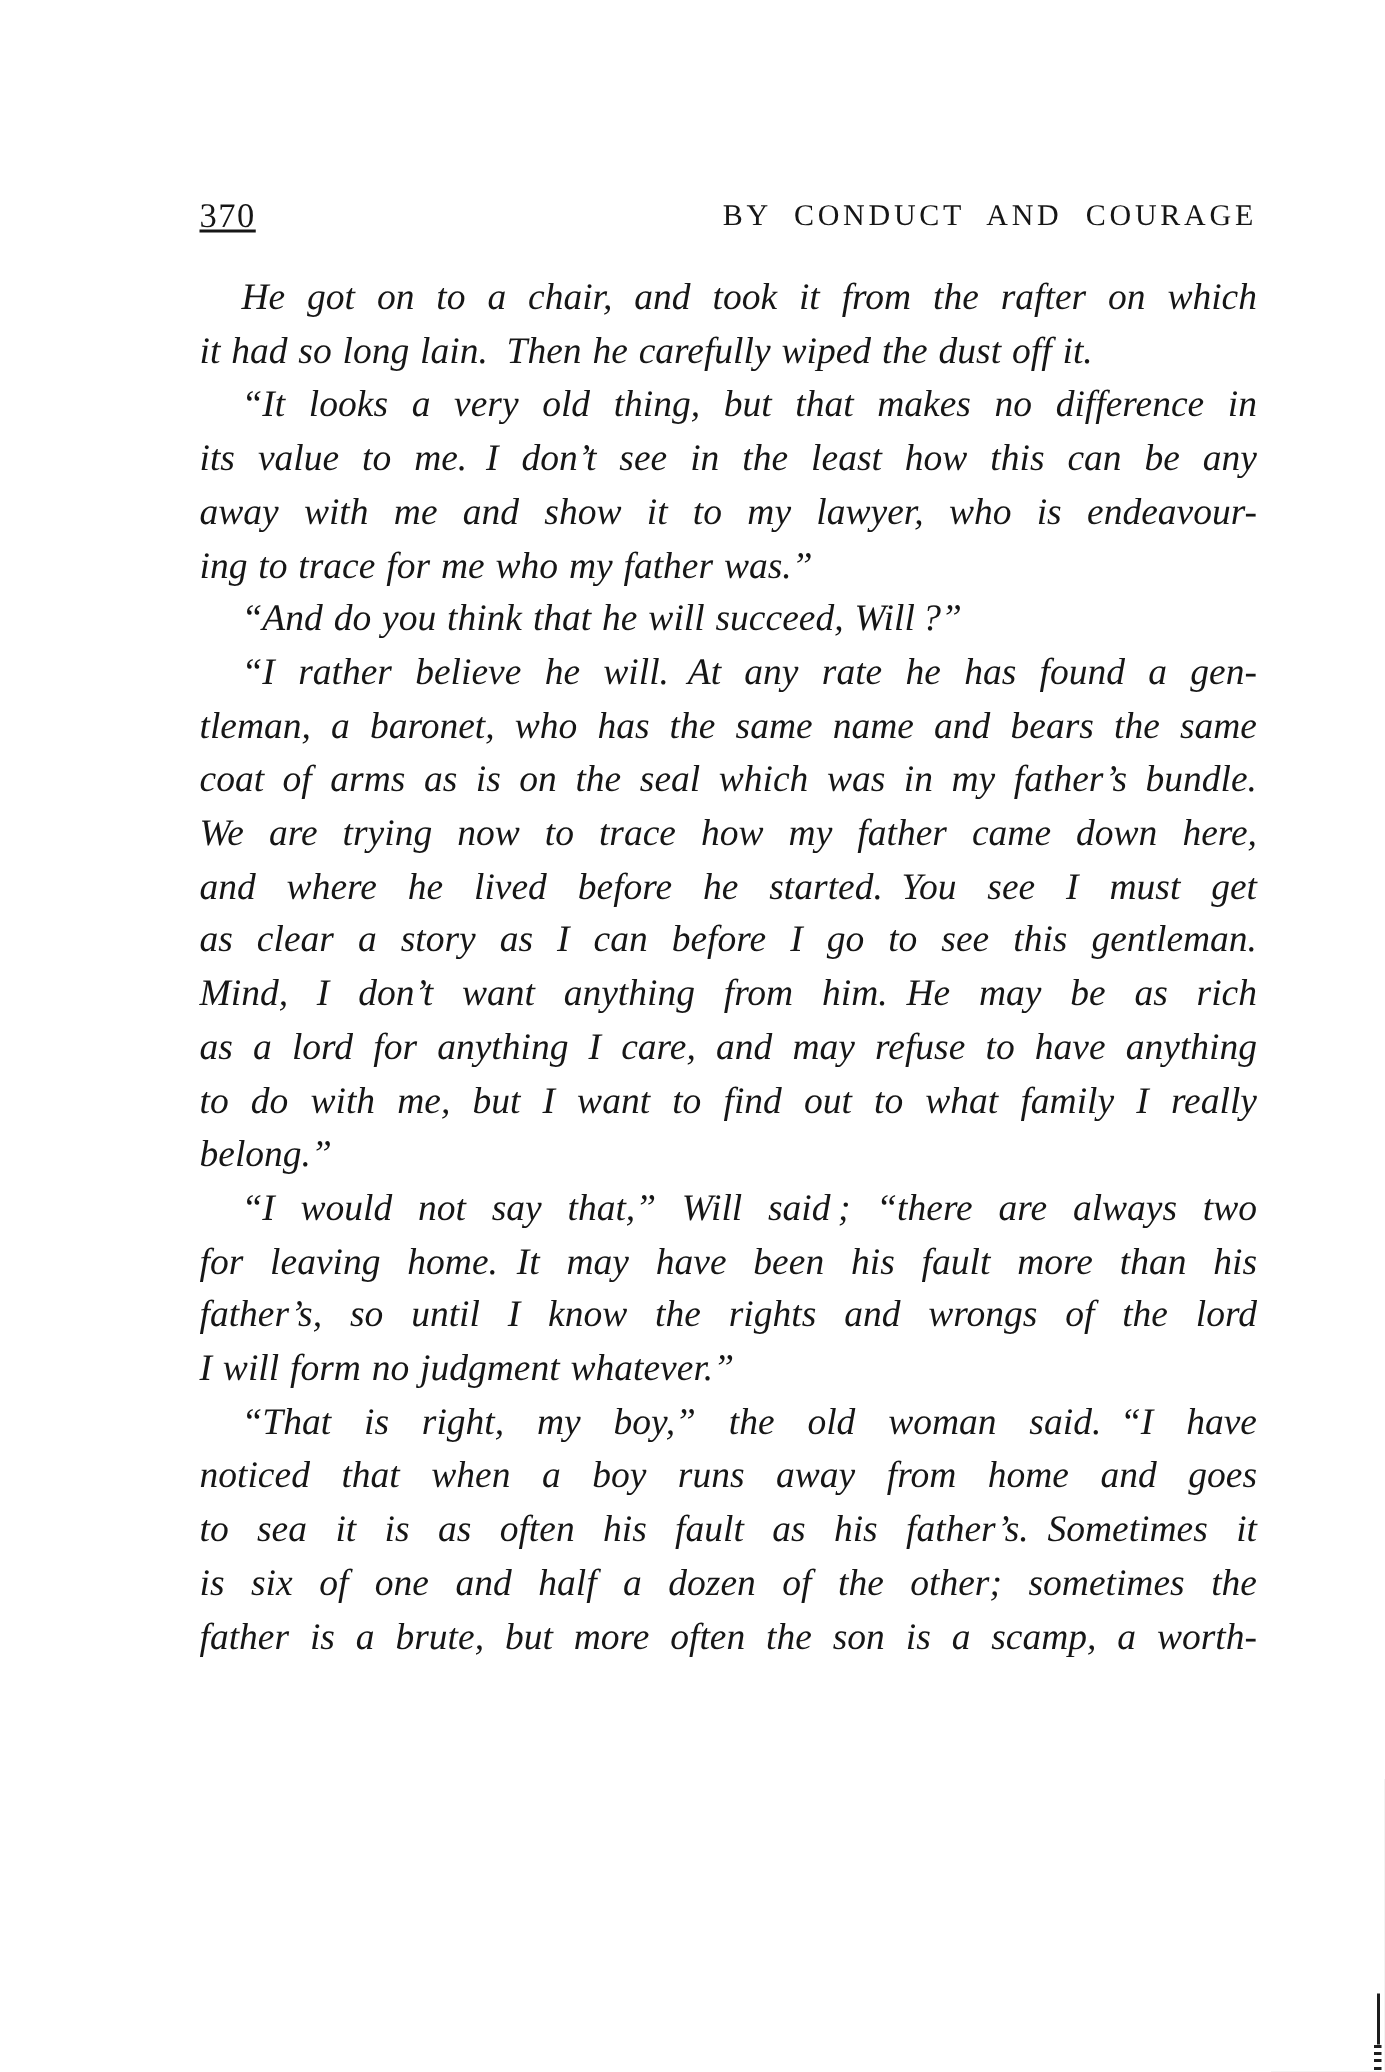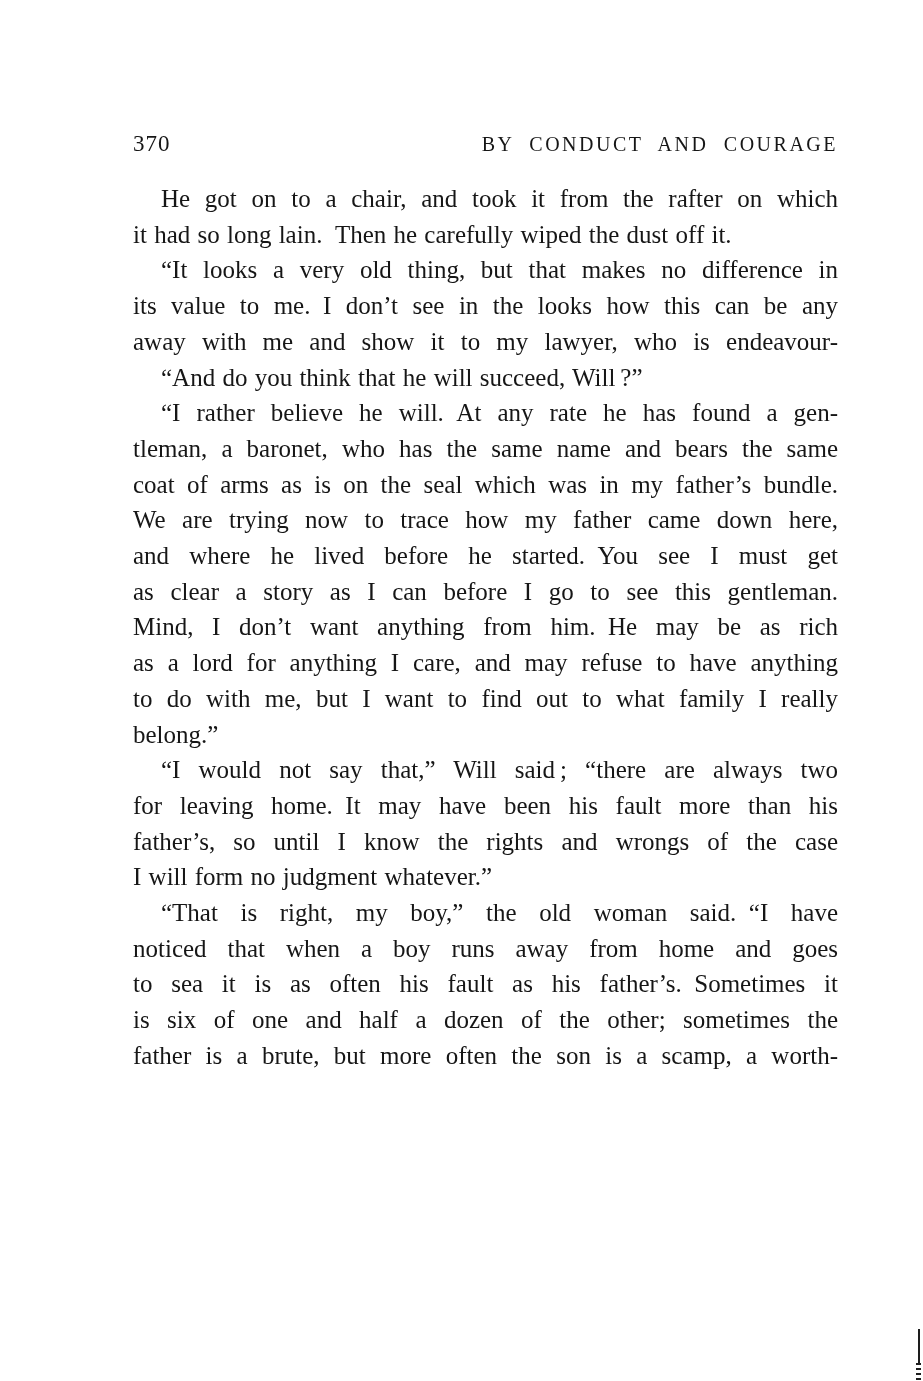--- a/index.html
+++ b/index.html
@@ -12,33 +12,34 @@
     overflow:hidden;
   }
   .running-head{
     position:absolute;
     top:130px;left:133px;width:705px;height:28px;
   }
   .folio{
     position:absolute;left:0;top:0;
     font-size:23px;line-height:28px;
     letter-spacing:1px;
+    text-decoration:underline;
   }
   .title{
     display:block;text-align:right;
     font-size:20px;line-height:28px;
     letter-spacing:2.5px;
     word-spacing:8px;
   }
   .text-block{
     position:absolute;
     top:181px;left:133px;width:705px;
     font-size:25px;
   }
-  .para{margin:0;padding:0;}
+  .para{margin:0;padding:0;font-style:italic;}
   .line{
     display:block;
     line-height:35.7px;
     text-align:justify;
     text-align-last:justify;
     word-spacing:1px;
     white-space:normal;
   }
   .line.ind{text-indent:28px;}
   .line.last{text-align-last:left;}
@@ -65,22 +66,23 @@
 
   <div class="text-block">
 
     <p class="para">
       <span class="line ind">He got on to a chair, and took it from the rafter on which</span>
       <span class="line last">it had so long lain. Then he carefully wiped the dust off it.</span>
     </p>
 
     <p class="para">
       <span class="line ind">“It looks a very old thing, but that makes no difference in</span>
-      <span class="line">its value to me. I don’t see in the looks how this can be any</span>
+      <span class="line">its value to me. I don’t see in the least how this can be any</span>
       <span class="line">away with me and show it to my lawyer, who is endeavour-</span>
+      <span class="line last">ing to trace for me who my father was.”</span>
     </p>
 
     <p class="para">
       <span class="line ind last">“And do you think that he will succeed, Will ?”</span>
     </p>
 
     <p class="para">
       <span class="line ind">“I rather believe he will. At any rate he has found a gen-</span>
       <span class="line">tleman, a baronet, who has the same name and bears the same</span>
       <span class="line">coat of arms as is on the seal which was in my father’s bundle.</span>
@@ -90,21 +92,21 @@
       <span class="line">Mind, I don’t want anything from him. He may be as rich</span>
       <span class="line">as a lord for anything I care, and may refuse to have anything</span>
       <span class="line">to do with me, but I want to find out to what family I really</span>
       <span class="line last">belong.”</span>
     </p>
 
 
     <p class="para">
       <span class="line ind">“I would not say that,” Will said ; “there are always two</span>
       <span class="line">for leaving home. It may have been his fault more than his</span>
-      <span class="line">father’s, so until I know the rights and wrongs of the case</span>
+      <span class="line">father’s, so until I know the rights and wrongs of the lord</span>
       <span class="line last">I will form no judgment whatever.”</span>
     </p>
 
     <p class="para">
       <span class="line ind">“That is right, my boy,” the old woman said. “I have</span>
       <span class="line">noticed that when a boy runs away from home and goes</span>
       <span class="line">to sea it is as often his fault as his father’s. Sometimes it</span>
       <span class="line">is six of one and half a dozen of the other; sometimes the</span>
       <span class="line">father is a brute, but more often the son is a scamp, a worth-</span>
     </p>

